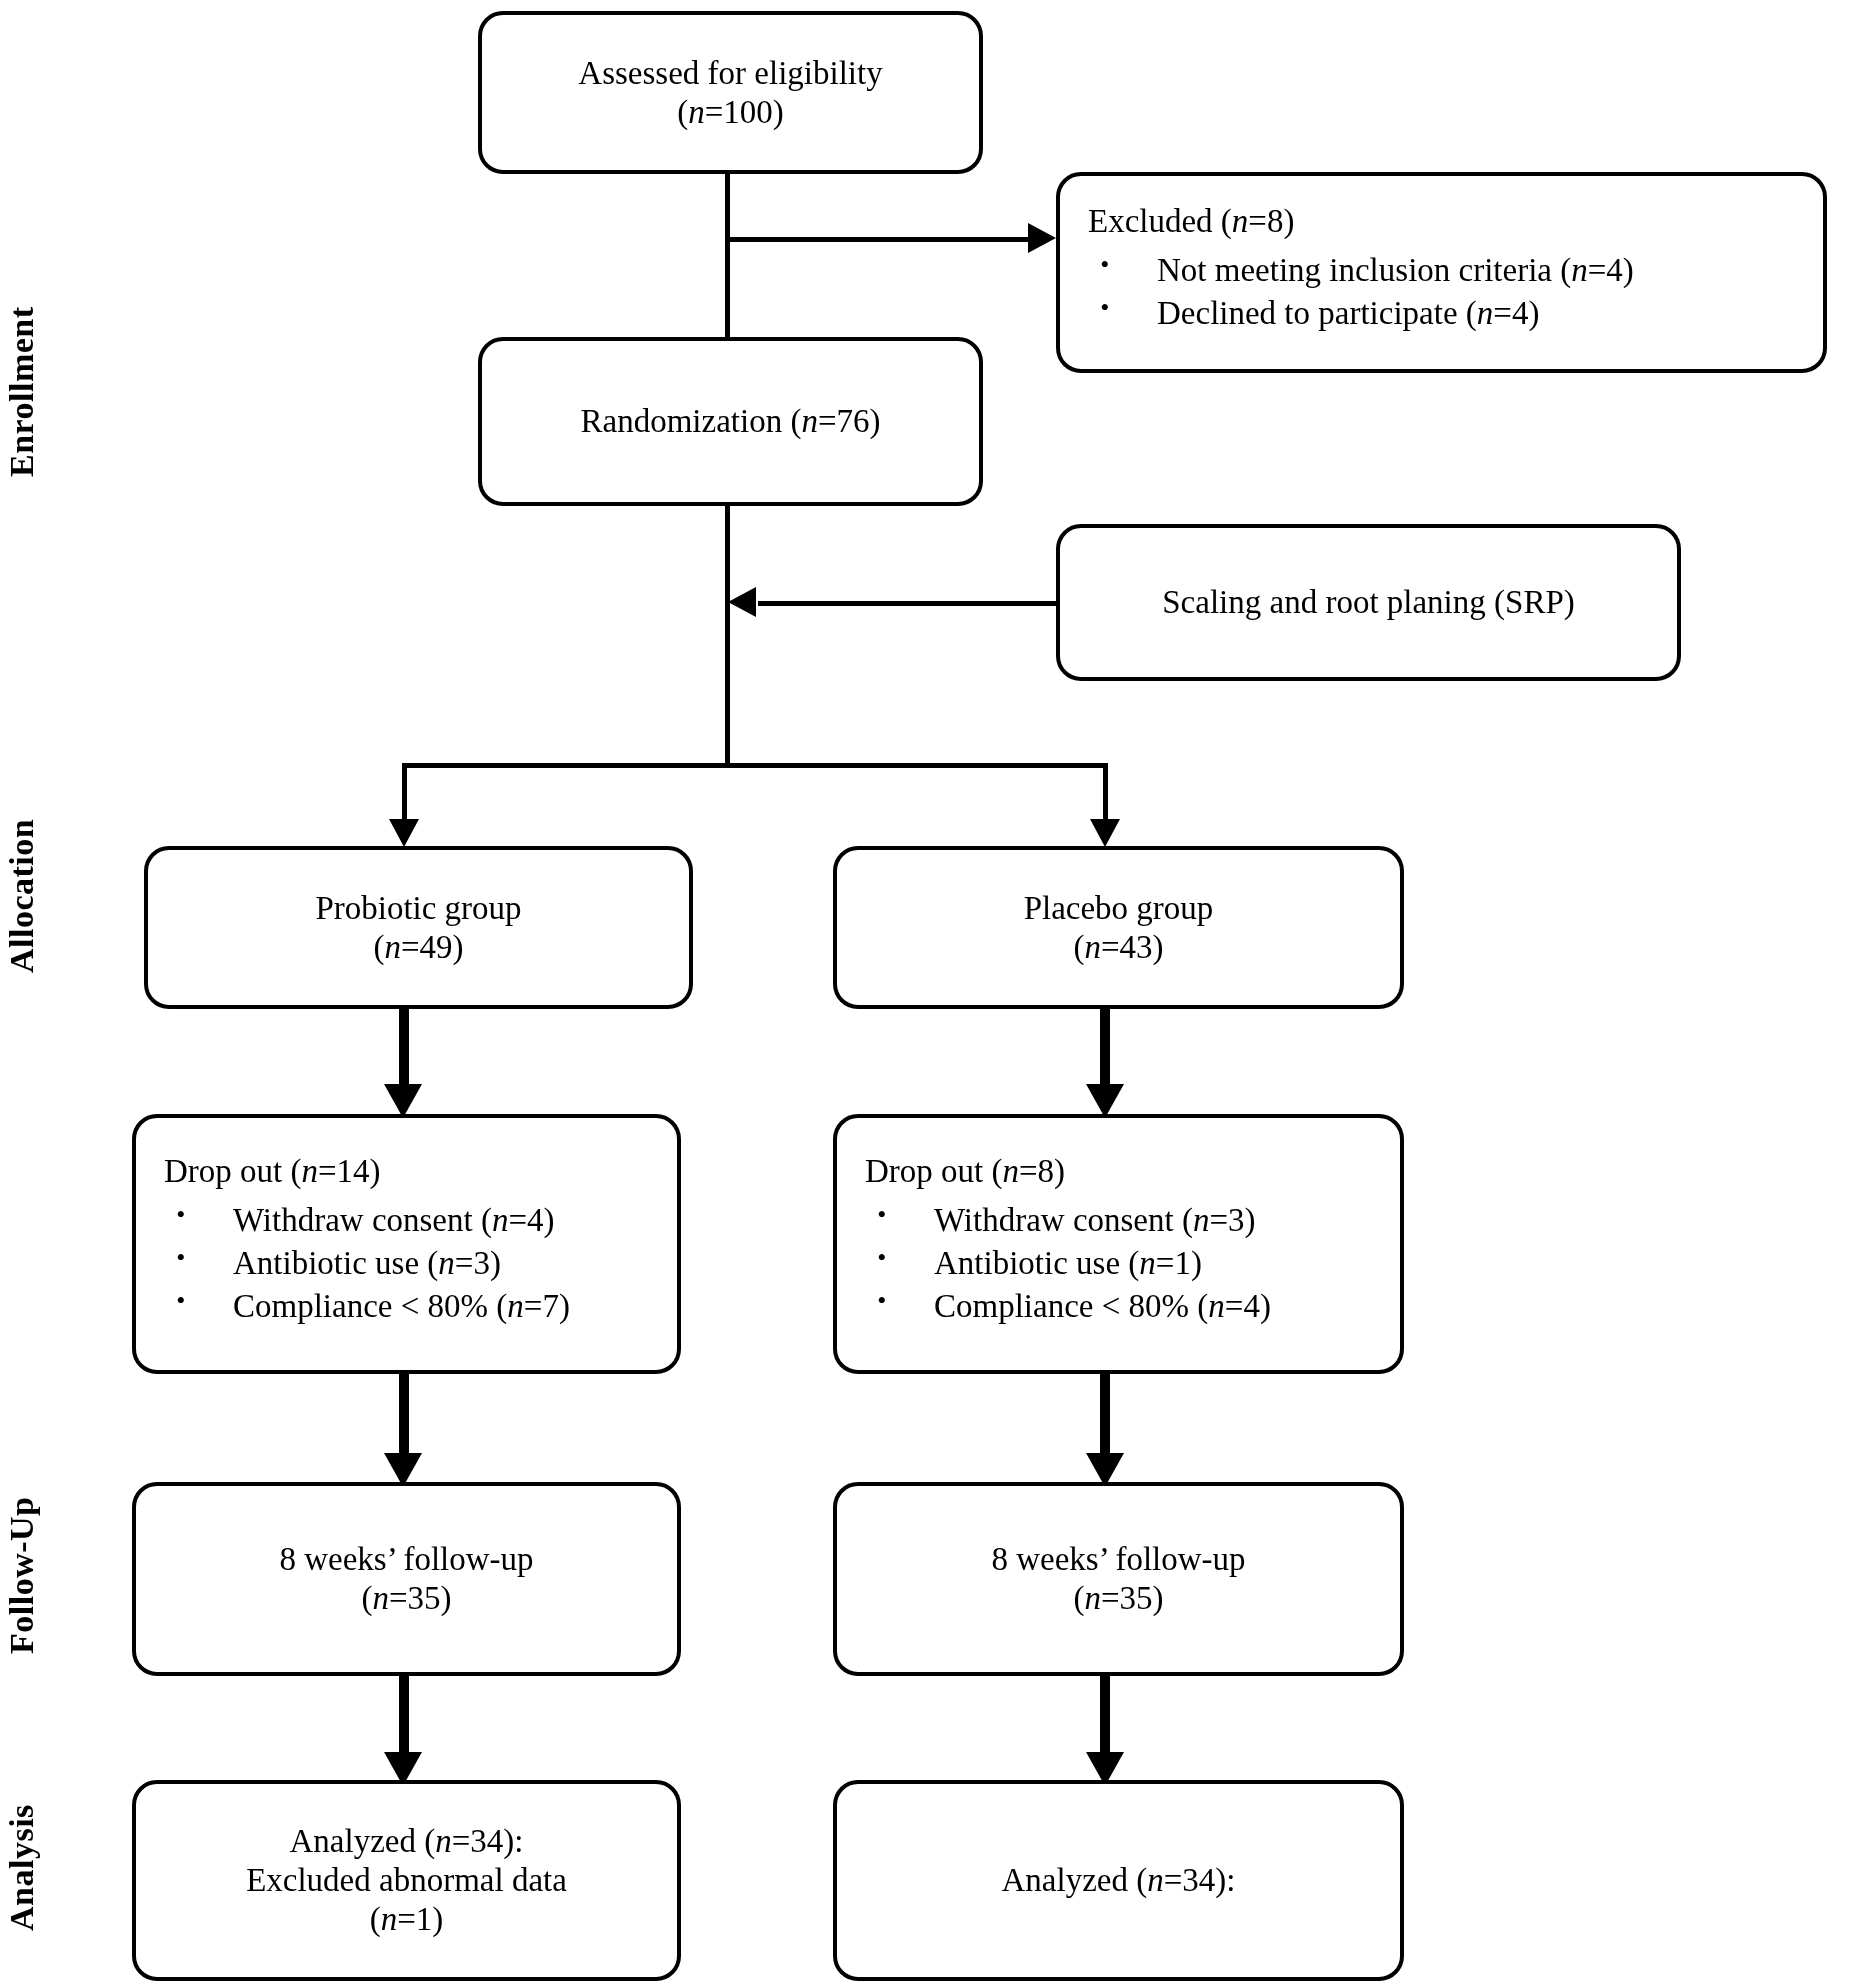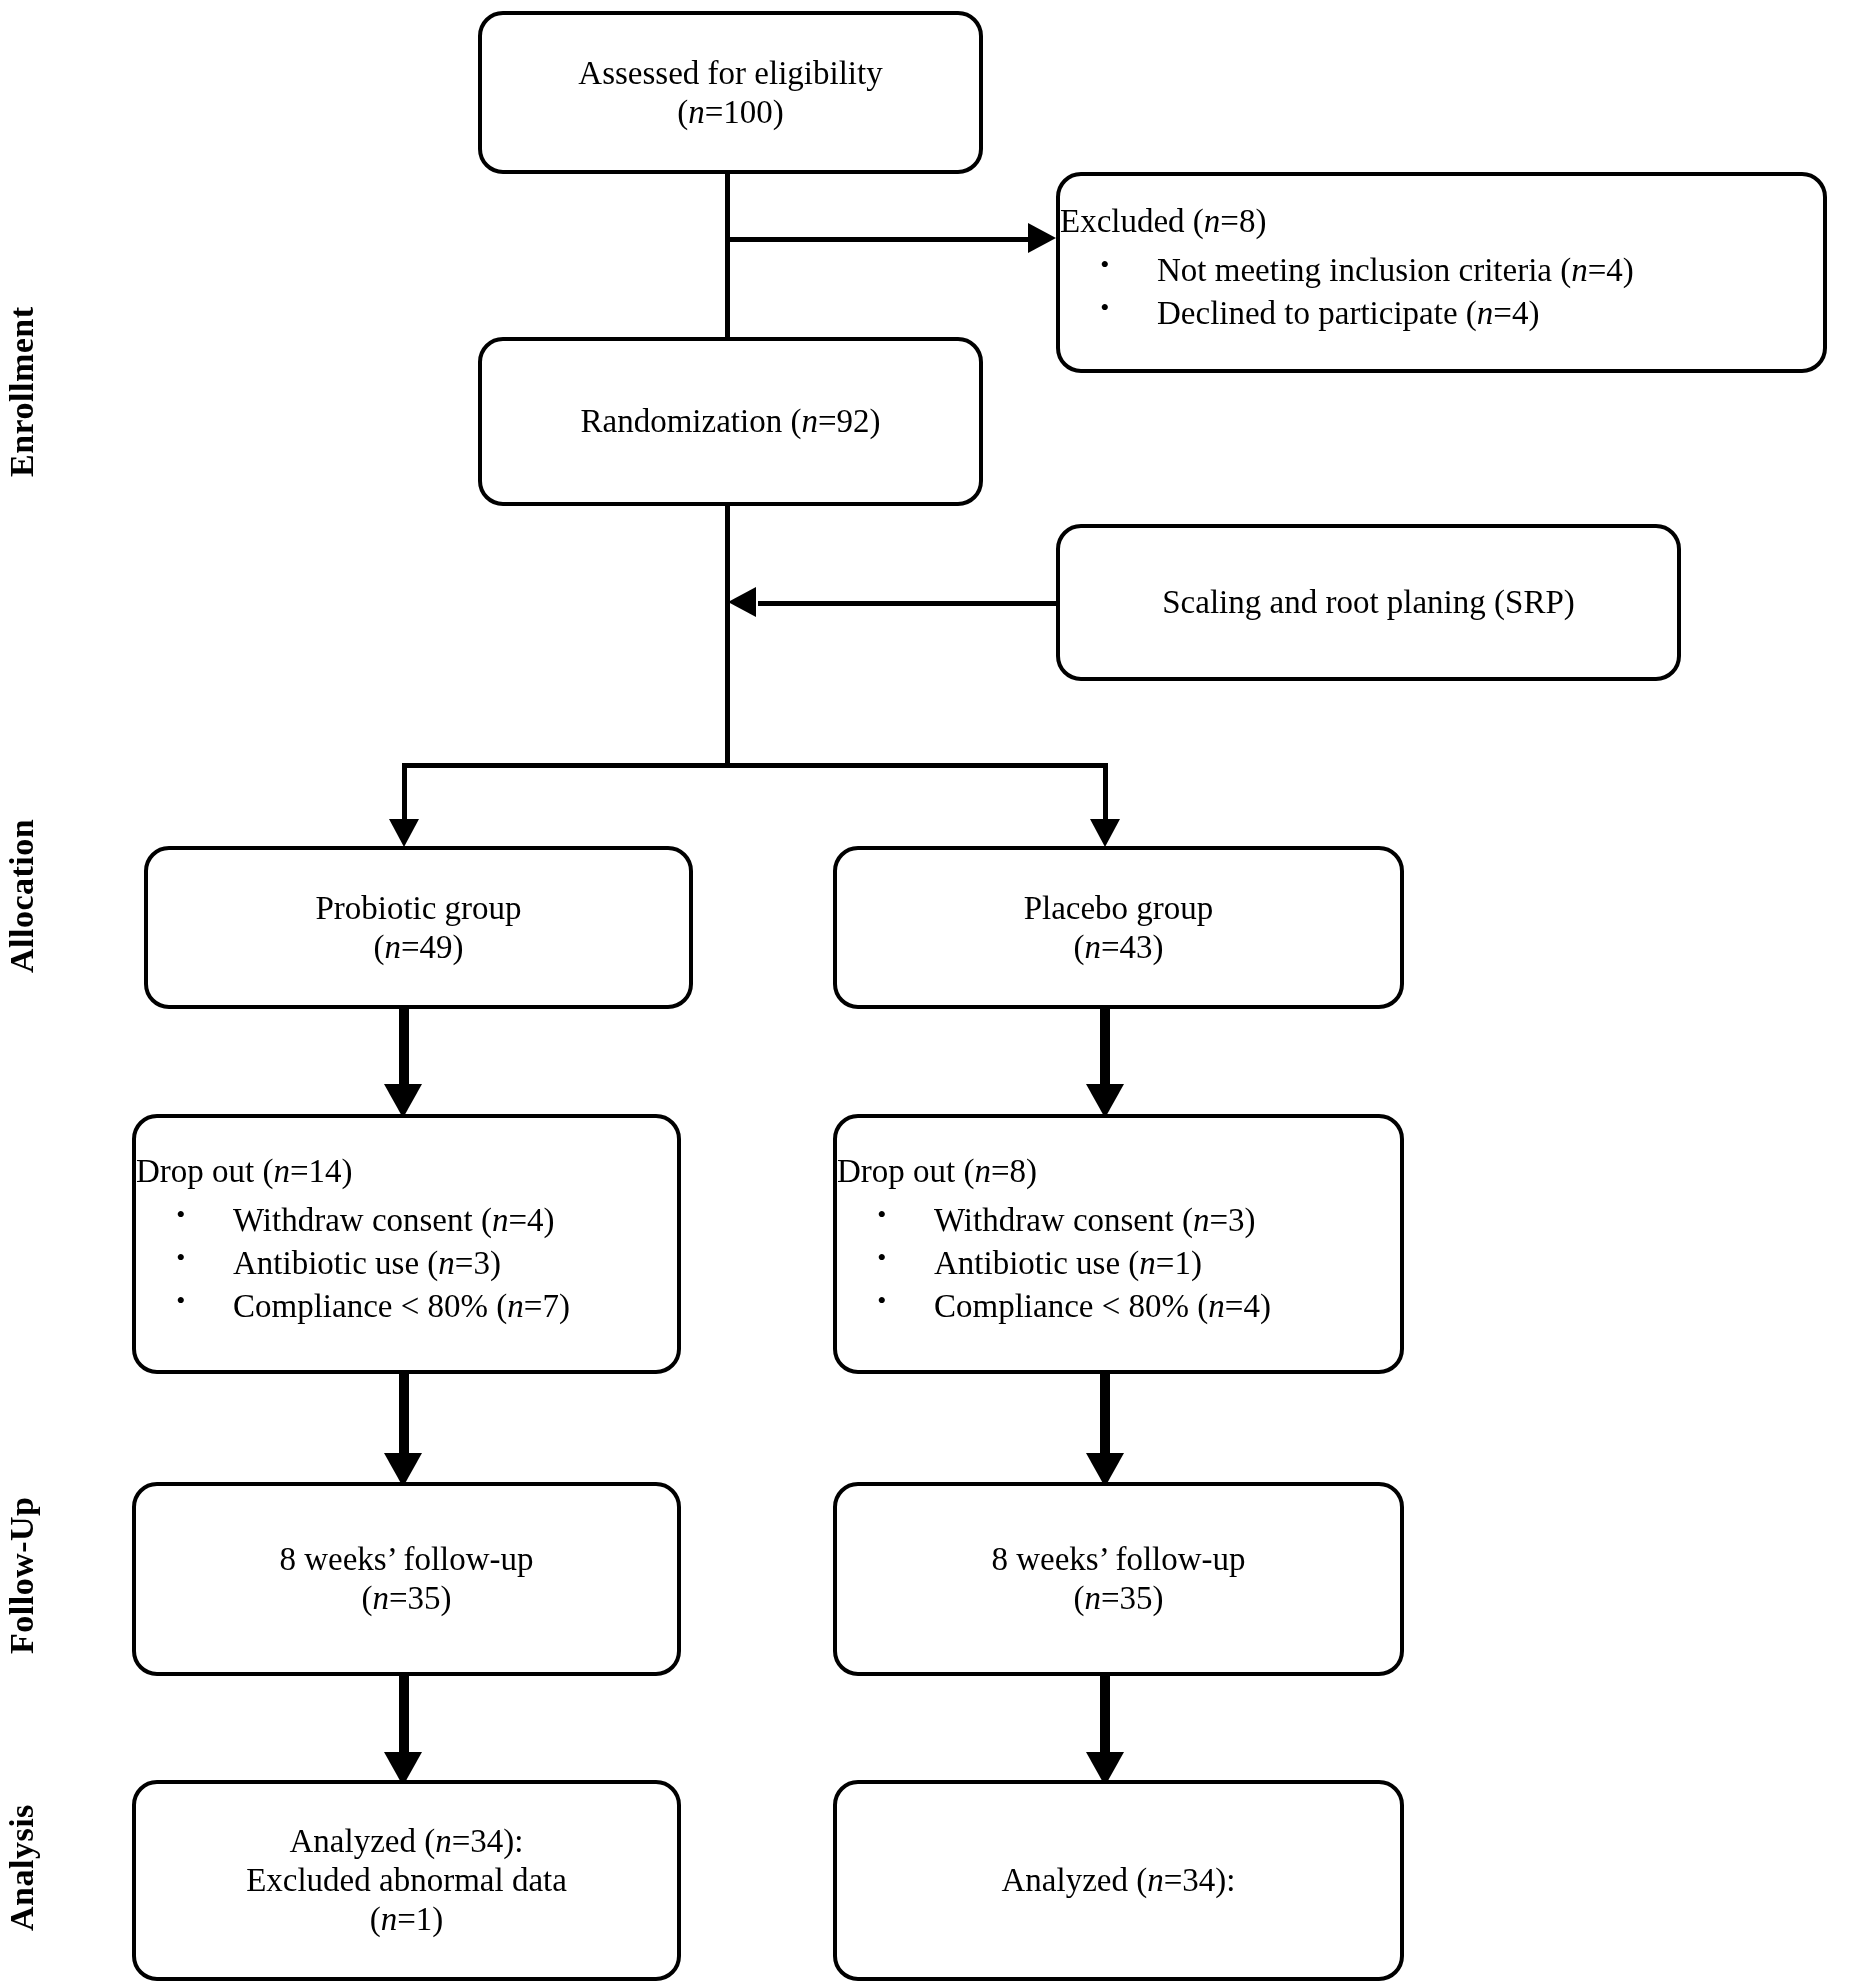--- a/index.html
+++ b/index.html
@@ -44,21 +44,21 @@
     justify-content: center;
     z-index: 5;
   }
   .node.center  { align-items: center; text-align: center; }
   .node.left    { align-items: flex-start; text-align: left; }
   .node .line {
     font-size: 33px;
     line-height: 1.18;
     white-space: nowrap;
   }
-  .node.left .line { }
+  .node.left .line { padding-left: 28px; }
   .n-italic { font-style: italic; }
   
   .bullets {
     list-style: none;
     margin: 8px;
     padding: 0 0 0 28px;
   }
   .bullets li {
     font-size: 33px;
     line-height: 1.30;
@@ -182,21 +182,21 @@
 
   <div class="node left" style="left:1056px; top:172px; width:771px; height:201px;">
     <div class="line"><span>Excluded (</span><span class="n-italic">n</span><span>=8)</span></div>
     <ul class="bullets">
       <li><span>Not meeting inclusion criteria (</span><span class="n-italic">n</span><span>=4)</span></li>
       <li><span>Declined to participate (</span><span class="n-italic">n</span><span>=4)</span></li>
     </ul>
   </div>
 
   <div class="node center" style="left:478px; top:337px; width:505px; height:169px;">
-    <div class="line"><span>Randomization (</span><span class="n-italic">n</span><span>=92)</span></div>
+    <div class="line"><span>Randomization (</span><span class="n-italic">n</span><span>=76)</span></div>
   </div>
 
   <div class="node center" style="left:1056px; top:524px; width:625px; height:157px;">
     <div class="line">Scaling and root planing (SRP)</div>
   </div>
 
   <div class="node center" style="left:144px; top:846px; width:549px; height:163px;">
     <div class="line">Probiotic group</div>
     <div class="line"><span>(</span><span class="n-italic">n</span><span>=49)</span></div>
   </div>

